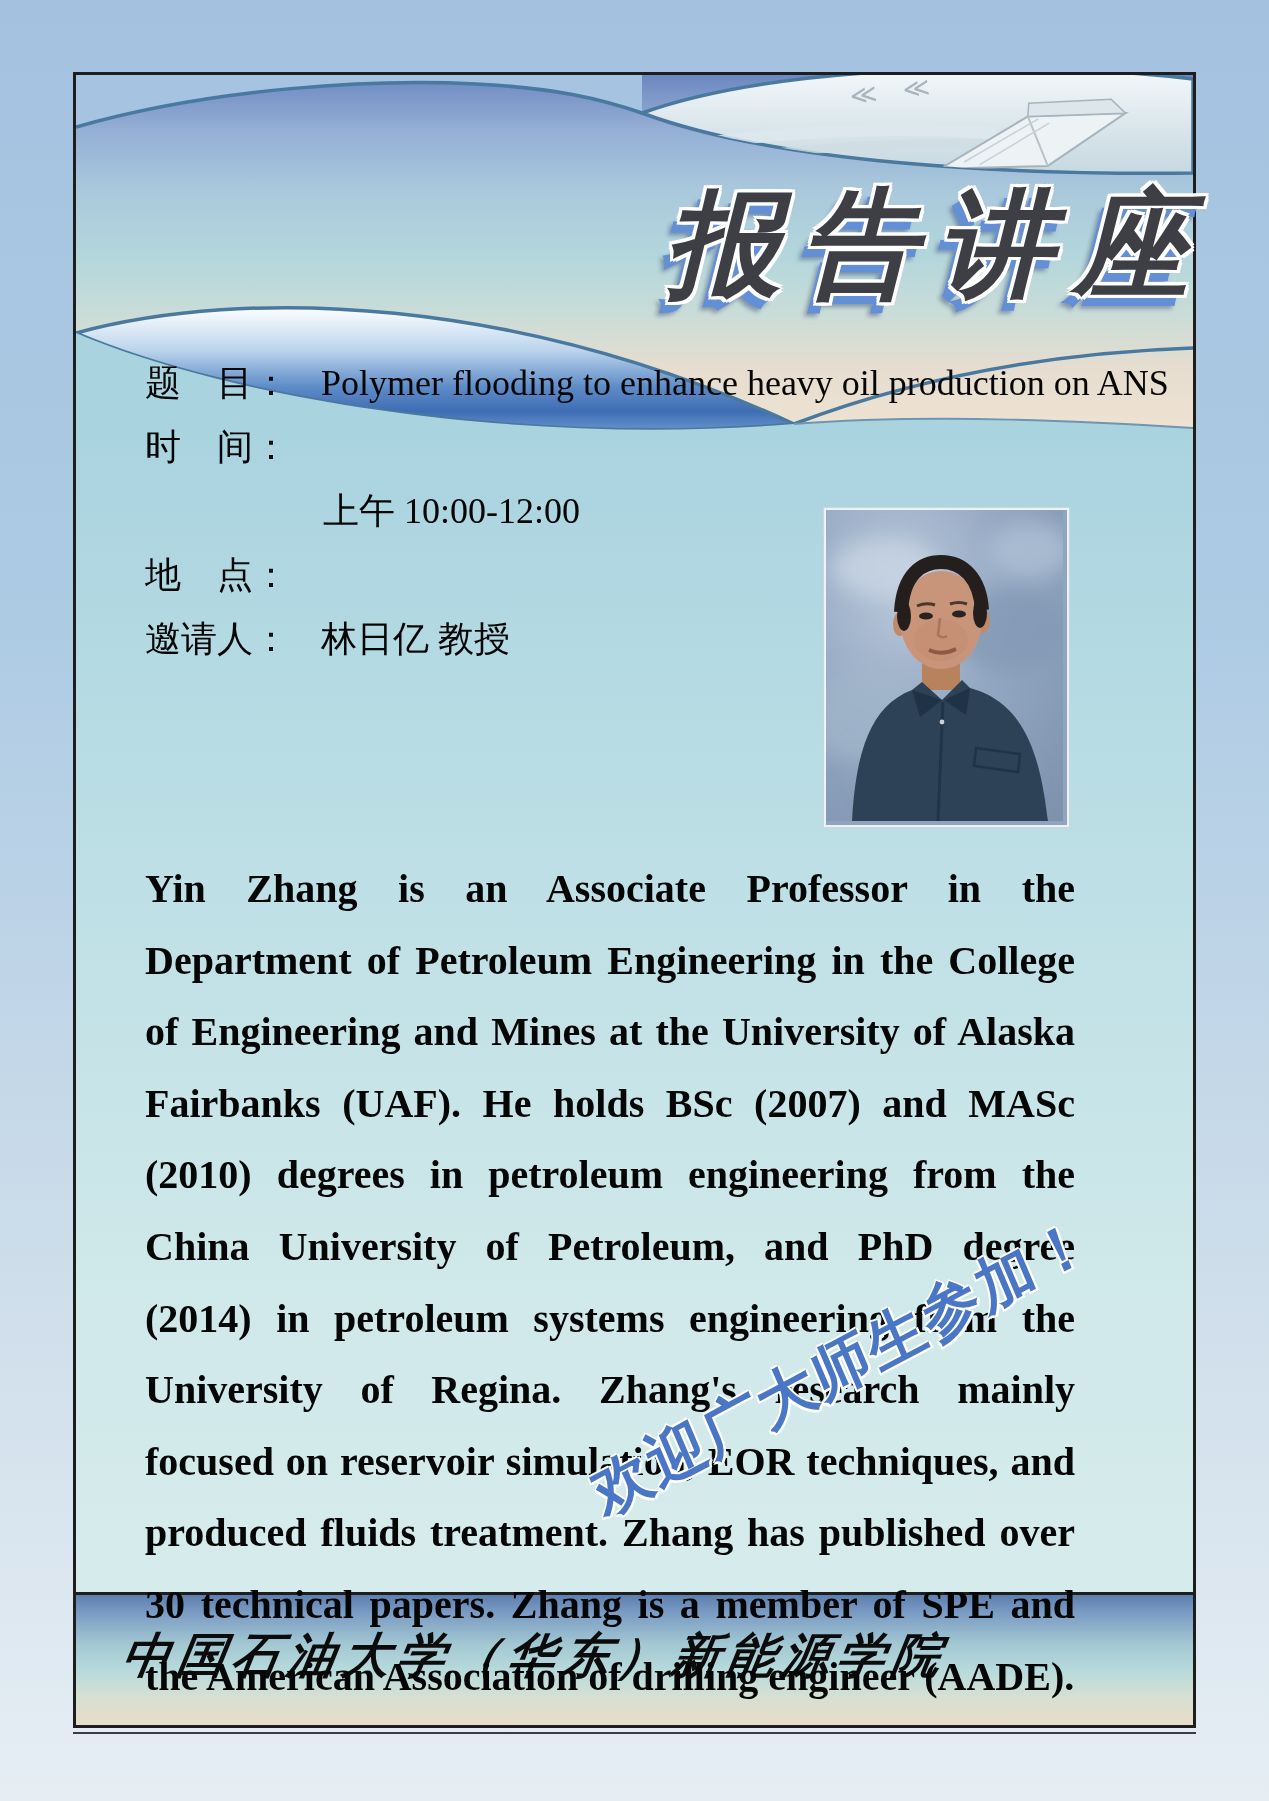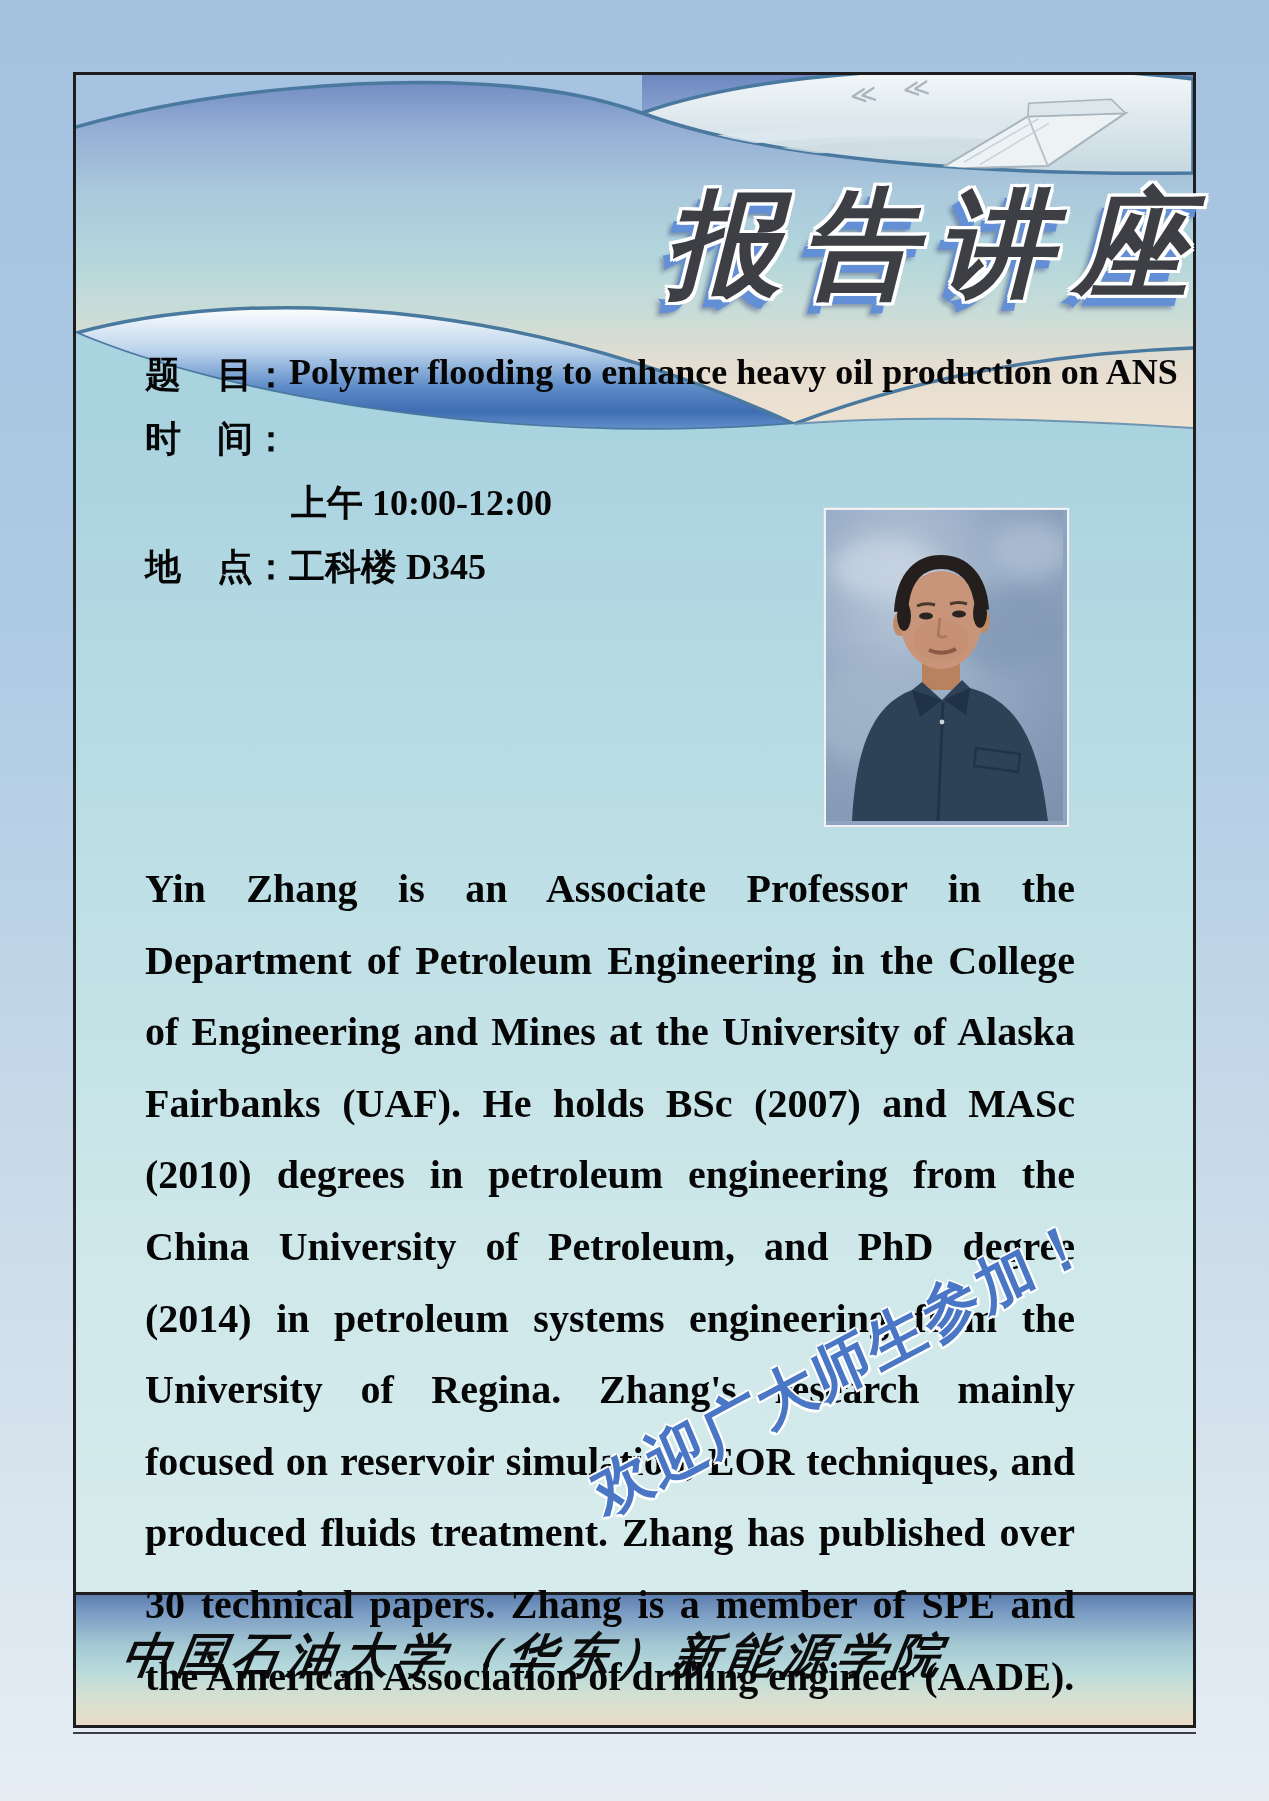--- a/index.html
+++ b/index.html
@@ -23,21 +23,21 @@
       -3px -3px 0 #fff, 3px -3px 0 #fff, -3px 3px 0 #fff, 3px 3px 0 #fff,
       3px 0 0 #fff, -3px 0 0 #fff, 0 3px 0 #fff, 0 -3px 0 #fff,
       -9px 11px 0 #638fd6, -12px 14px 4px rgba(30,40,90,.38);
     font-style: italic;
   }
   .body-bg{
     position:absolute;left:0;top:357px;right:0;bottom:133px;
     background:linear-gradient(180deg,#aad3e0 0%,#b9dde4 30%,#cfe8ea 72%,#d6ebec 100%);
   }
   .details{position:absolute;left:69px;right:112px;top:276px;z-index:3;color:#060606;}
-  .detail-row{display:flex;align-items:flex-start;height:64px;font-size:36px;font-weight:bold;white-space:pre;}
+  .detail-row{display:flex;align-items:center;height:64px;font-size:36px;font-weight:normal;white-space:pre;gap:32px;}
   .detail-row .lab{flex:0 0 auto;}
   .detail-row.indent .val{padding-left:146px;}
   .bio{
     position:absolute;left:69px;right:118px;top:738px;z-index:3;
     font-size:40px;font-weight:bold;color:#060606;line-height:1.79;
     text-align:justify;text-align-last:left;
   }
   .photo{
     position:absolute;left:748px;top:433px;width:241px;height:315px;z-index:4;
     border:2px solid #eef2f4;background:#8ea4bf;box-shadow:0 0 0 1px #c9d6de;
@@ -131,21 +131,24 @@
       </div>
       <div class="detail-row">
         <span class="lab">时　间：</span>
       </div>
       <div class="detail-row indent">
         <span class="lab"></span>
         <span class="val">上午 10:00-12:00</span>
       </div>
       <div class="detail-row">
         <span class="lab">地　点：</span>
-        <span class="val">工科楼 D345</span>
+      </div>
+      <div class="detail-row">
+        <span class="lab">邀请人：</span>
+        <span class="val">林日亿 教授</span>
       </div>
     </div>
 
     <div class="photo">
       <svg width="237" height="311" viewBox="0 0 237 311">
         <defs>
           <radialGradient id="pbg" cx="0.32" cy="0.25" r="1.05">
             <stop offset="0" stop-color="#b9c8da"></stop>
             <stop offset="0.45" stop-color="#93a8c2"></stop>
             <stop offset="1" stop-color="#7b8fab"></stop>

